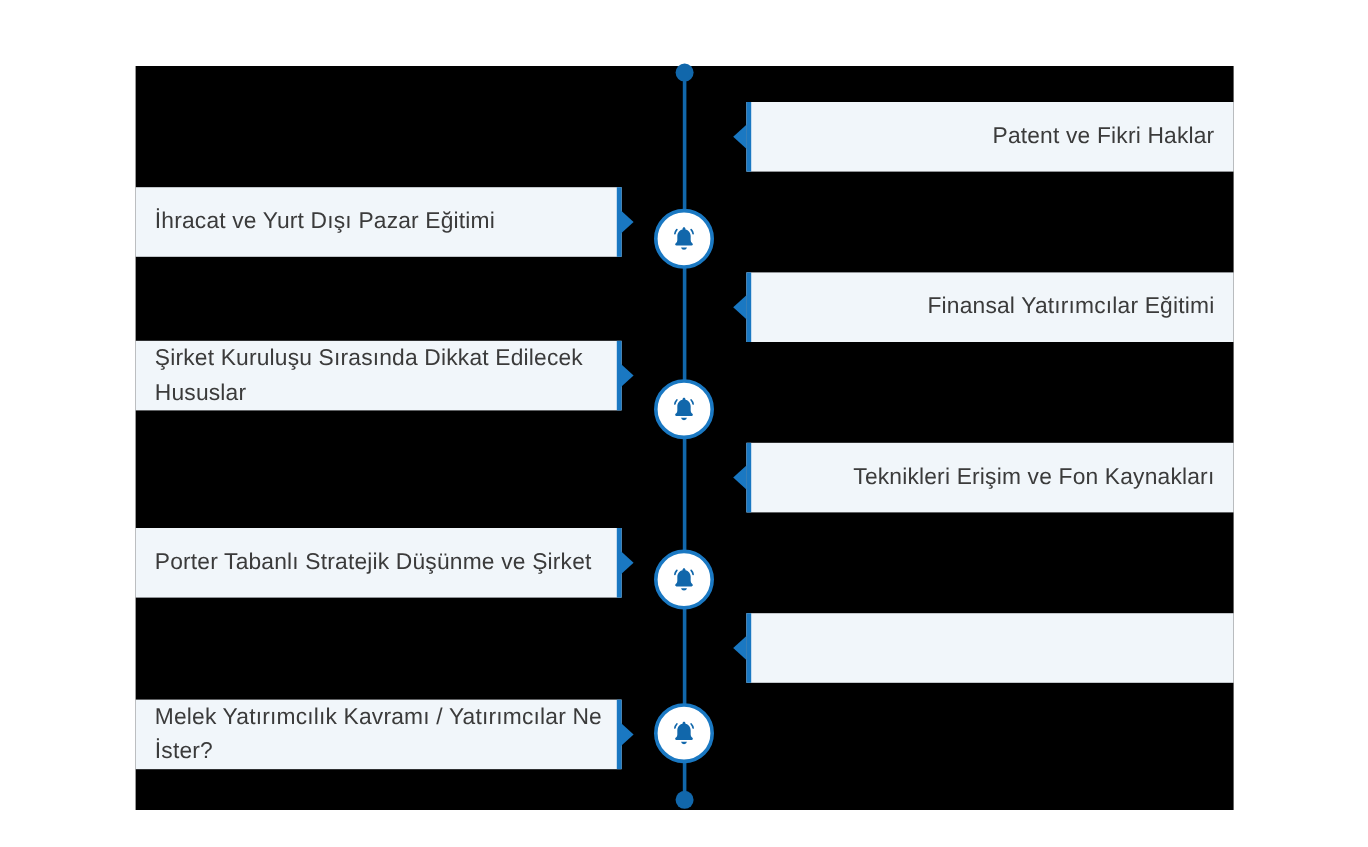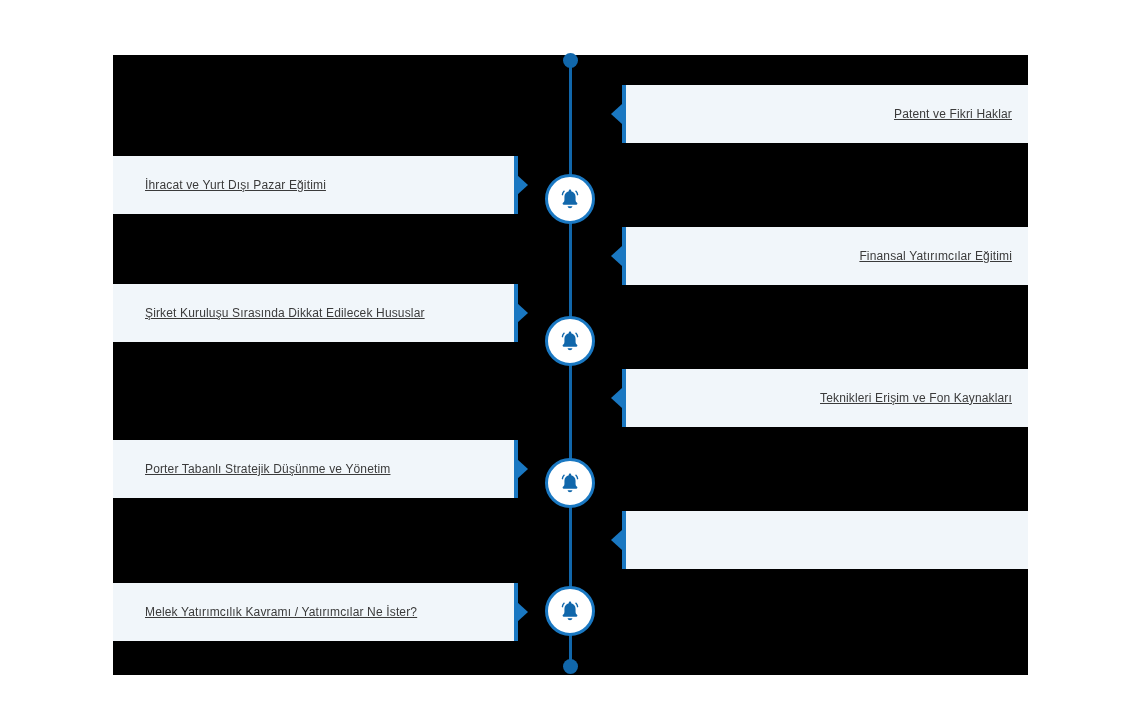--- a/index.html
+++ b/index.html
@@ -80,28 +80,27 @@
   .card.right {
     left: 622px;
     width: 406px;
     border-left: 4px solid #1a78c2;
     justify-content: flex-end;
     padding-right: 16px;
     padding-left: 10px;
   }
 
   .card-label {
-    font-size: 12px;
+    font-size: 19px;
     color: #3b3b3b;
     line-height: 1.55;
     letter-spacing: 0.15px;
     white-space: pre-line;
-    text-decoration: underline;
-  }
-  .card.left .card-label { text-align: center; margin-left: 16px; }
+  }
+  .card.left .card-label { text-align: left; }
   .card.right .card-label { text-align: right; }
 
   
   .notch {
     position: absolute;
     top: 50%;
     width: 0;
     height: 0;
     border-top: 10px solid transparent;
     border-bottom: 10px solid transparent;
@@ -215,21 +214,21 @@
   <div class="row" style="top:369px">
     <div class="card right">
       <span class="notch"></span>
       <span class="card-label">Teknikleri Erişim ve Fon Kaynakları</span>
     </div>
 
   </div>
 
   <div class="row" style="top:440px">
     <div class="card left">
-      <span class="card-label">Porter Tabanlı Stratejik Düşünme ve Yönetim</span>
+      <span class="card-label">Porter Tabanlı Stratejik Düşünme ve Şirket</span>
       <span class="notch"></span>
     </div>
 
   </div>
 
   <div class="row" style="top:511px">
     <div class="card right">
       <span class="notch"></span>
     </div>
 

